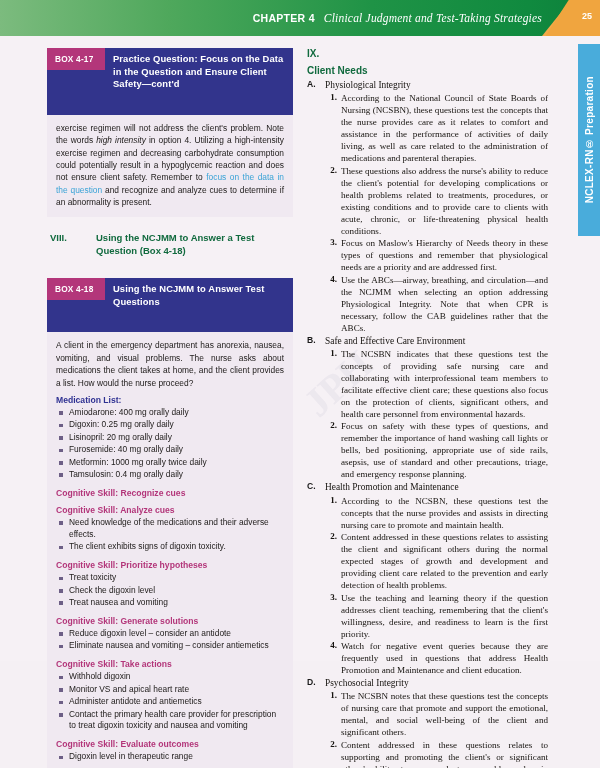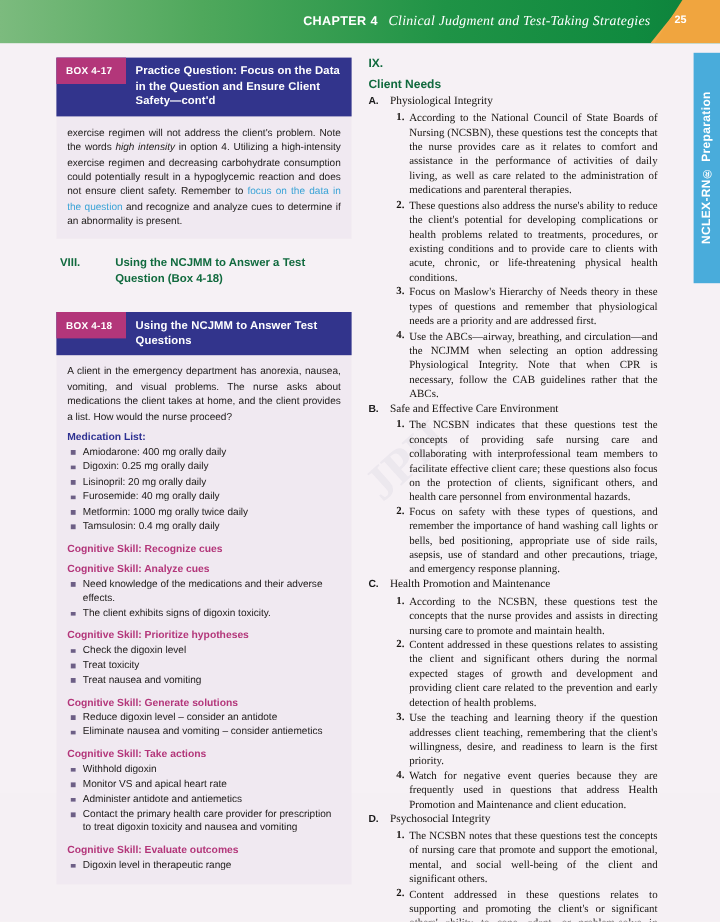--- a/index.html
+++ b/index.html
@@ -26,21 +26,21 @@
     position: absolute; right: 0; top: 0; width: 58px; height: 36px;
     background: #f3a94a;
     clip-path: polygon(50% 0%, 100% 0%, 100% 100%, 0% 100%);
     display: flex; align-items: center; justify-content: center;
   }
   .page-corner-inner {
     position: absolute; right: 0; top: 0; width: 58px; height: 36px;
     background: #f0a53f; clip-path: polygon(46% 0%, 100% 0%, 100% 100%, 6% 100%);
   }
   .page-num {
-    position: absolute; right: 28px; top: 11px; color: #ffffff;
+    position: absolute; right: 8px; top: 11px; color: #ffffff;
     font-size: 9px; font-weight: bold; z-index: 3;
   }
 
   
   .side-tab {
     position: absolute; right: 0; top: 44px; width: 22px; height: 192px;
     background: #49acdb; display: flex; align-items: center; justify-content: center;
   }
   .side-tab span {
     writing-mode: vertical-rl; transform: rotate(180deg);
@@ -55,21 +55,21 @@
   
   .box { background: #f0e9f1; margin-bottom: 0; }
   .box-header { display: flex; align-items: flex-start; background: #32348c; }
   .box-tag {
     background: #b3367a; color: #ffffff; font-size: 8.3px; font-weight: bold;
     padding: 6px 7px 6px 8px; white-space: nowrap; display: flex; align-items: flex-start;
     letter-spacing: .2px; min-width: 58px;
   }
   .box-title {
     color: #ffffff; font-size: 9.4px; font-weight: bold; line-height: 1.35;
-    padding: 5px 8px 6px 8px; flex: 1; letter-spacing: .1px;
+    padding: 5px 8px 24px 8px; flex: 1; letter-spacing: .1px;
   }
   .box-body { padding: 7px 9px 9px 9px; }
   .box-para {
     font-size: 8.4px; line-height: 1.47; color: #23201f; text-align: justify;
     font-family: "Liberation Sans", sans-serif;
   }
   .ital { font-style: italic; }
   .link-blue { color: #3aa3d6; }
 
   
@@ -194,22 +194,22 @@
           </ul>
         <div id="cs-container">
             <div class="cs-head">Cognitive Skill: Recognize cues</div>
             <div class="cs-head">Cognitive Skill: Analyze cues</div>
             <ul class="blist">
               <li>Need knowledge of the medications and their adverse effects.</li>
               <li>The client exhibits signs of digoxin toxicity.</li>
             </ul>
             <div class="cs-head">Cognitive Skill: Prioritize hypotheses</div>
             <ul class="blist">
+              <li>Treat toxicity</li>
               <li>Check the digoxin level</li>
-              <li>Treat toxicity</li>
               <li>Treat nausea and vomiting</li>
             </ul>
             <div class="cs-head">Cognitive Skill: Generate solutions</div>
             <ul class="blist">
               <li>Reduce digoxin level – consider an antidote</li>
               <li>Eliminate nausea and vomiting – consider antiemetics</li>
             </ul>
             <div class="cs-head">Cognitive Skill: Take actions</div>
             <ul class="blist">
               <li>Withhold digoxin</li>

